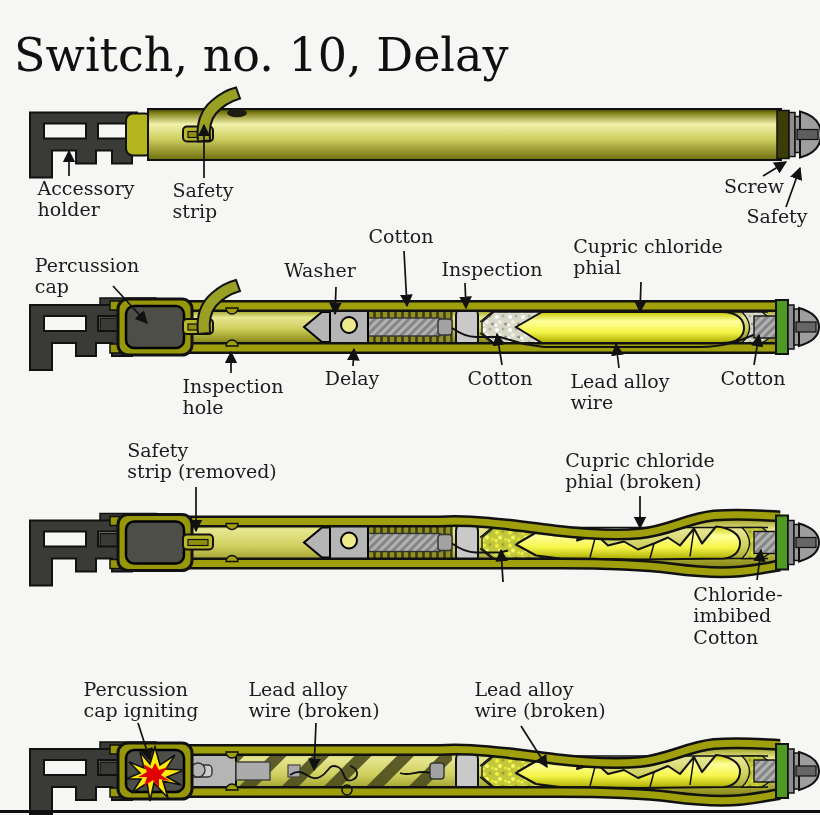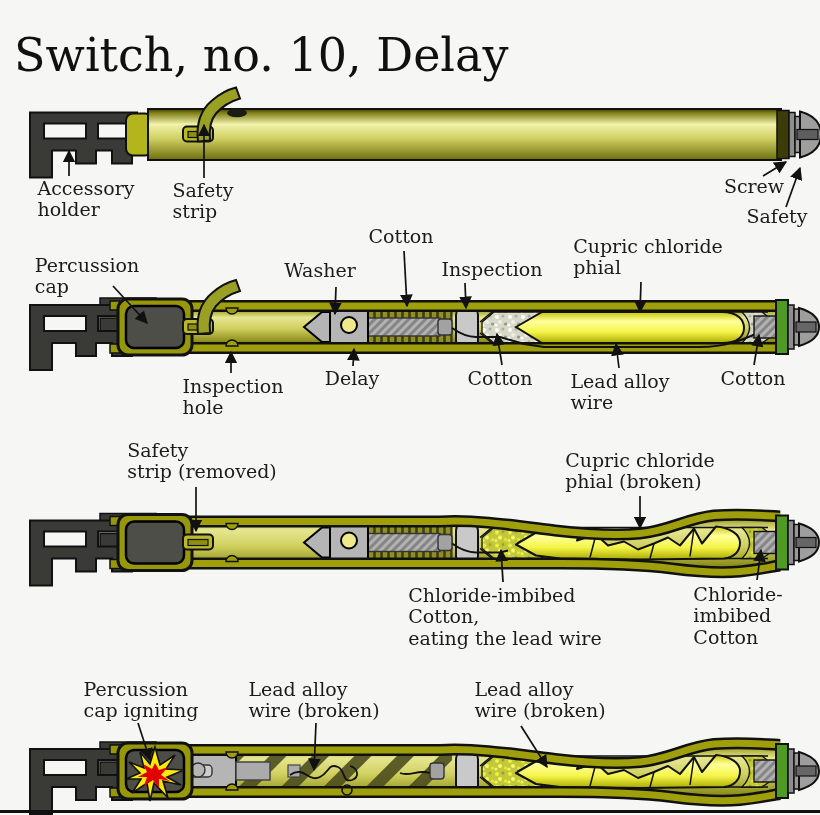--- a/index.html
+++ b/index.html
@@ -289,23 +289,20 @@
 <div class="lbl" style="left:352px;top:368px">Delay</div>
 <div class="lbl" style="left:500px;top:368px">Cotton</div>
 <div class="lbl" style="left:620px;top:371px">Lead alloy
 wire</div>
 <div class="lbl" style="left:753px;top:368px">Cotton</div>
 
 <div class="lbl" style="left:202px;top:440px">Safety
 strip (removed)</div>
 <div class="lbl" style="left:640px;top:450px">Cupric chloride
 phial (broken)</div>
-<div class="lbl" style="left:505px;top:585px">Chloride-imbibed
-Cotton,
-eating the lead wire</div>
 <div class="lbl" style="left:738px;top:584px">Chloride-
 imbibed
 Cotton</div>
 
 <div class="lbl" style="left:141px;top:679px">Percussion
 cap igniting</div>
 <div class="lbl" style="left:314px;top:679px">Lead alloy
 wire (broken)</div>
 <div class="lbl" style="left:540px;top:679px">Lead alloy
 wire (broken)</div>

